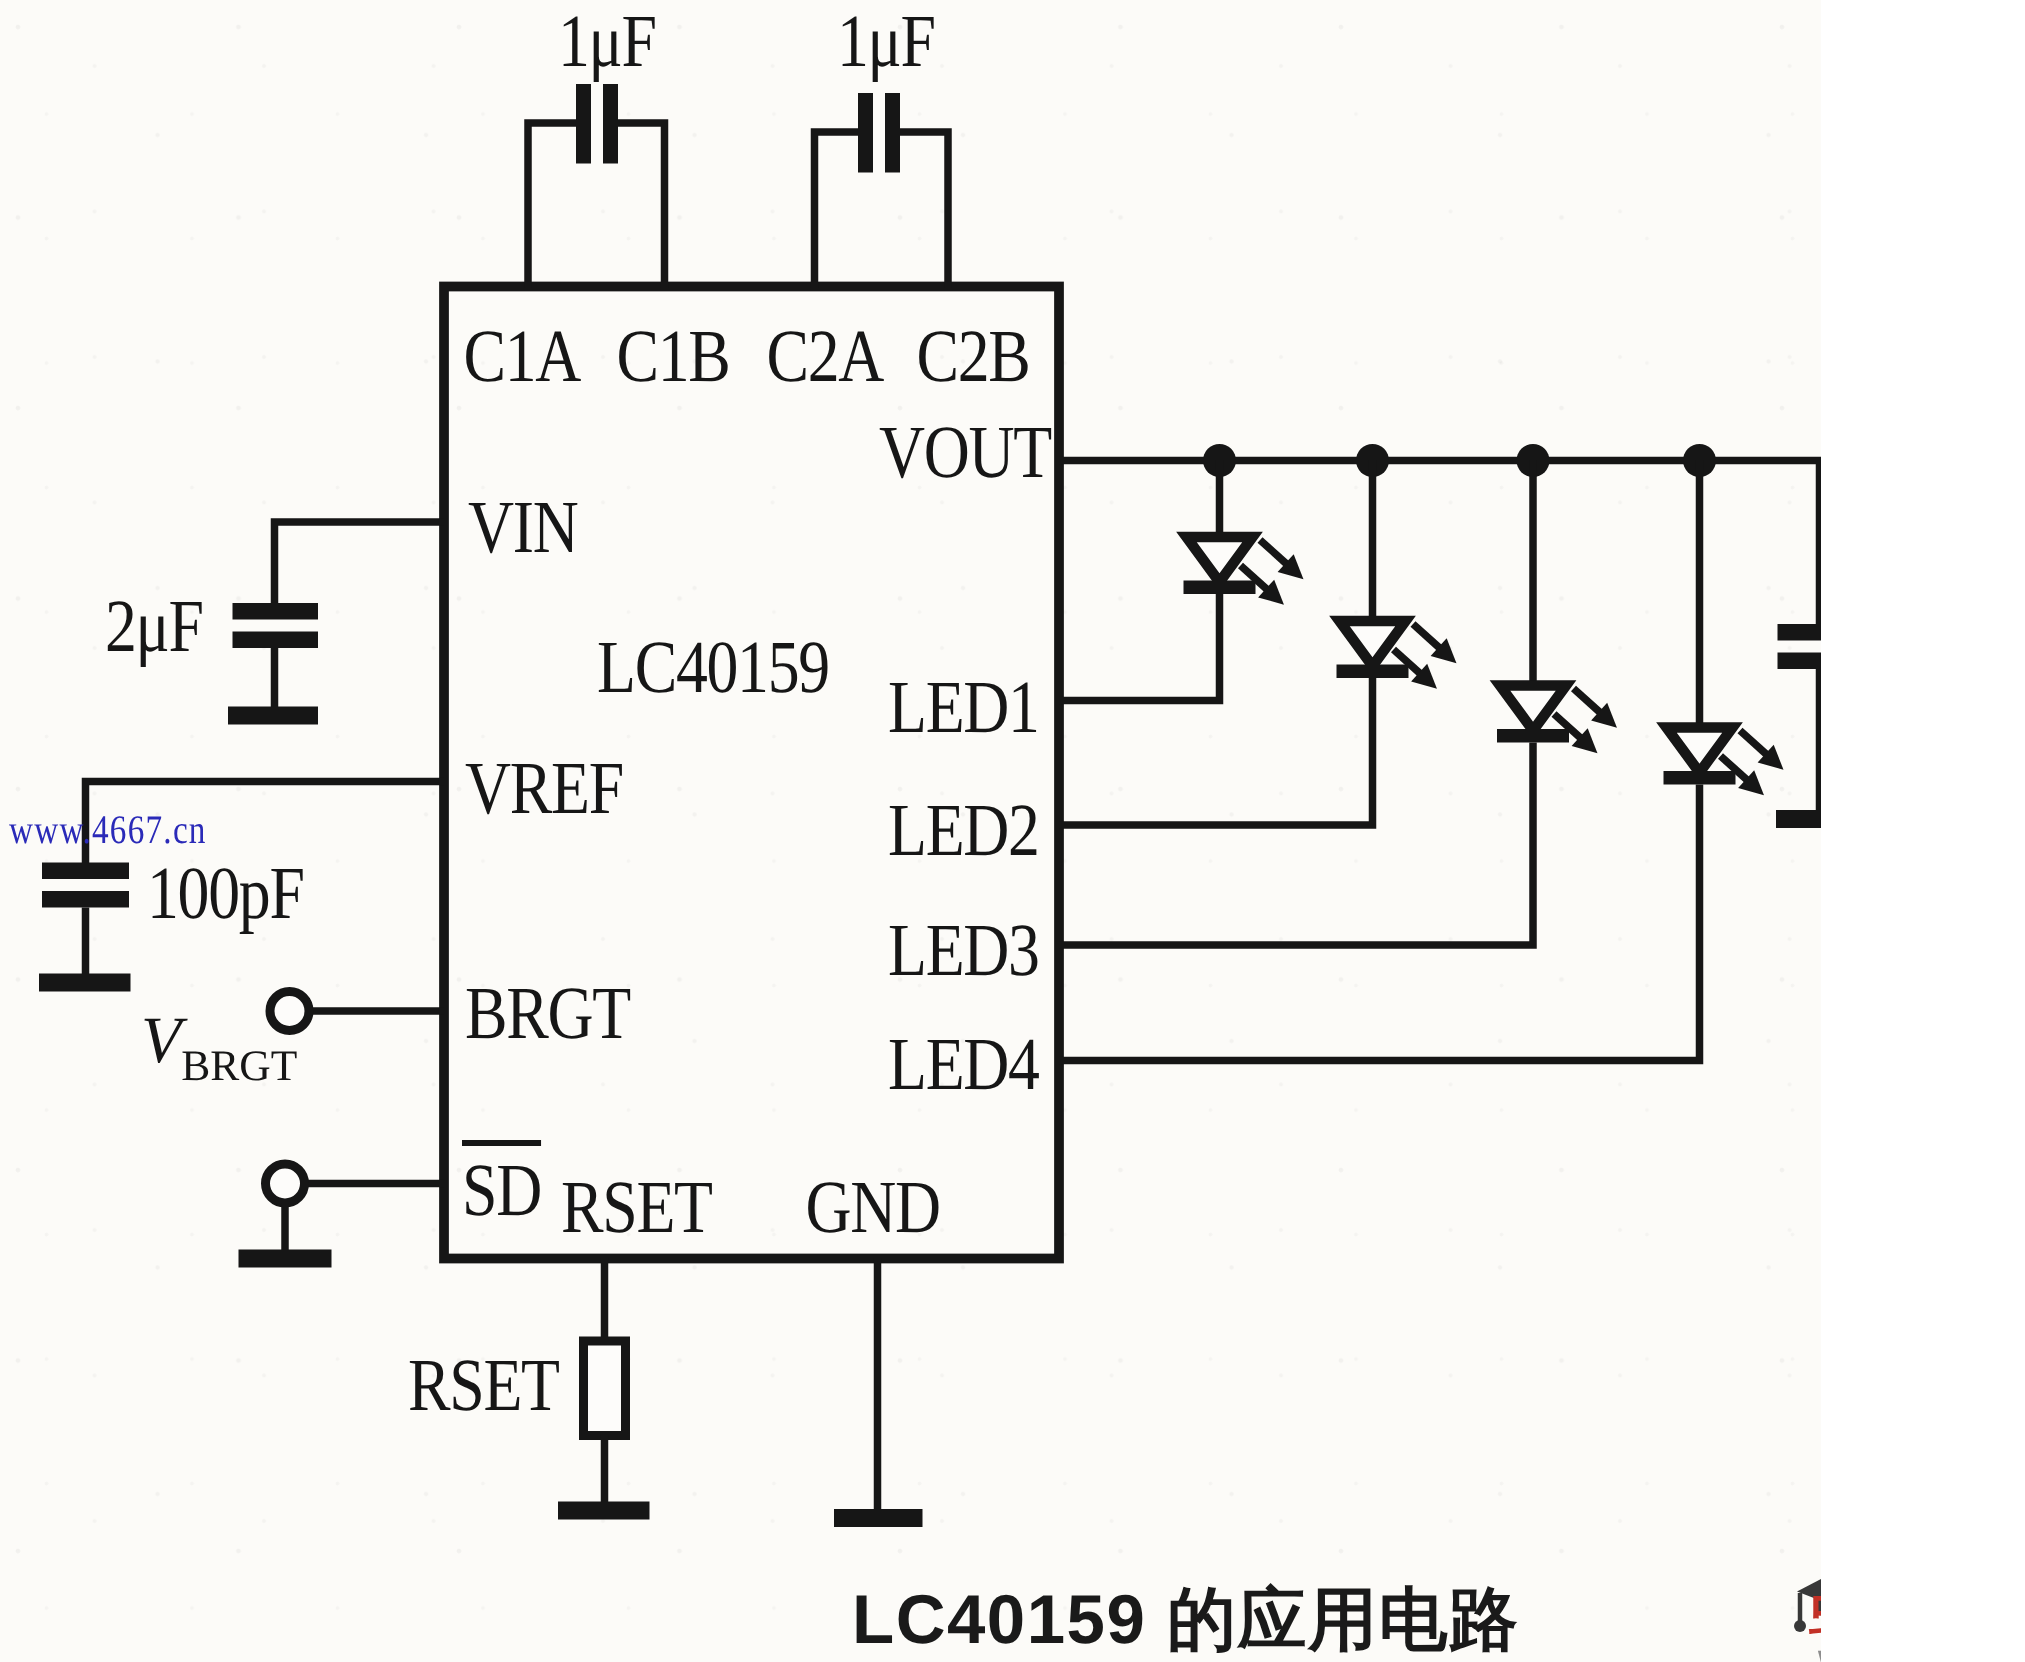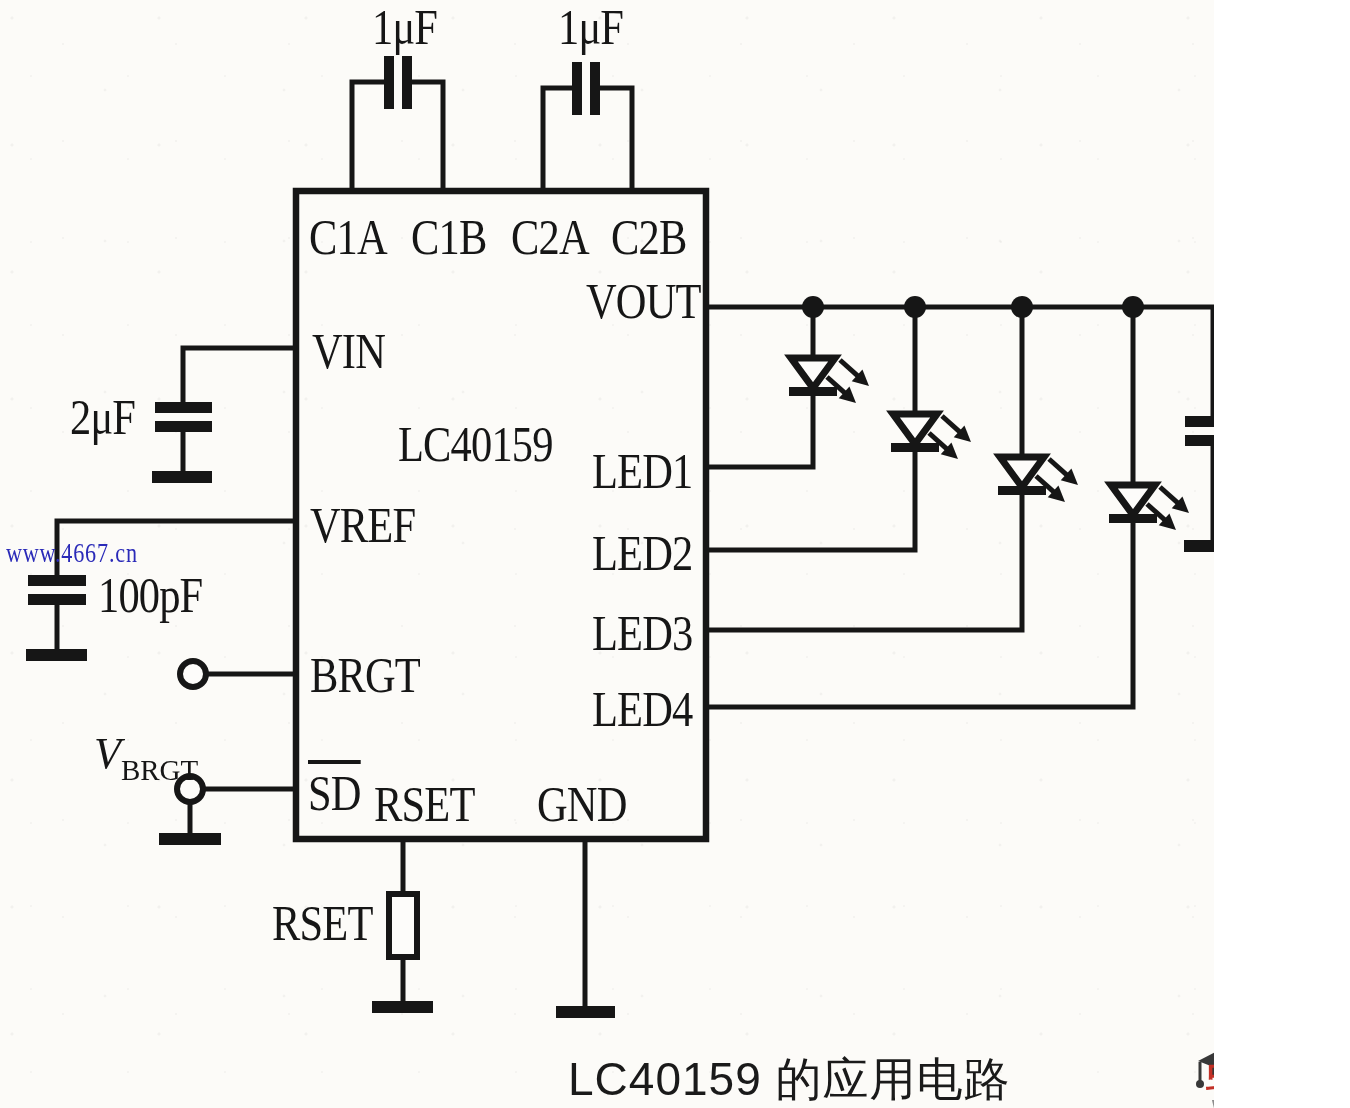--- a/index.html
+++ b/index.html
@@ -29,21 +29,21 @@
   }
   .pin{font-size:50px;transform:scale(0.85,1);transform-origin:0 0;letter-spacing:-1px;}
   .ov{border-top:4px solid #161616;padding-top:4px;}
   .vb{font-size:44px;font-style:italic;}
   .vb sub{font-size:29px;font-style:normal;letter-spacing:0;vertical-align:-12px;}
   .watermark{
     font-size:27px;letter-spacing:1px;transform:scale(0.82,1);transform-origin:0 0;
   }
   .caption{
     position:absolute;white-space:nowrap;line-height:1;
-    font-family:"Liberation Sans", sans-serif;font-weight:normal;
+    font-family:"Liberation Sans", sans-serif;font-weight:bold;
     font-size:46px;letter-spacing:1px;color:#1a1a1a;
   }
   .logo{position:absolute;left:1190px;top:1038px;width:160px;height:70px;}
   .logo .brand{
     position:absolute;left:16px;top:22px;
     font-family:Liberation Mono, monospace;font-weight:bold;
     font-size:34px;line-height:1;letter-spacing:2px;
   }
   .logo .site{
     position:absolute;left:80px;top:36px;
@@ -179,21 +179,21 @@
     </g>
   </svg>
 
   <div class="lbl pin" style="left:372px;top:2px;">1μF</div>
   <div class="lbl pin" style="left:558px;top:2px;">1μF</div>
   <div class="lbl pin" style="left:70px;top:392px;">2μF</div>
   <div class="lbl pin" style="left:98px;top:570px;">100pF</div>
   <div class="lbl pin" style="left:1250px;top:412px;">2μF</div>
   <div class="lbl pin" style="left:272px;top:898px;">RSET</div>
 
-  <div class="lbl vb" style="left:94px;top:732px;"><span>V</span><sub>BRGT</sub></div>
+  <div class="lbl vb" style="left:94px;top:672px;"><span>V</span><sub>BRGT</sub></div>
 
   <div class="lbl pin" style="left:398px;top:419px;">LC40159</div>
 
   <div class="lbl pin" style="left:309px;top:212px;">C1A</div>
   <div class="lbl pin" style="left:411px;top:212px;">C1B</div>
   <div class="lbl pin" style="left:511px;top:212px;">C2A</div>
   <div class="lbl pin" style="left:611px;top:212px;">C2B</div>
 
   <div class="lbl pin" style="left:312px;top:326px;">VIN</div>
   <div class="lbl pin" style="left:310px;top:500px;">VREF</div>

